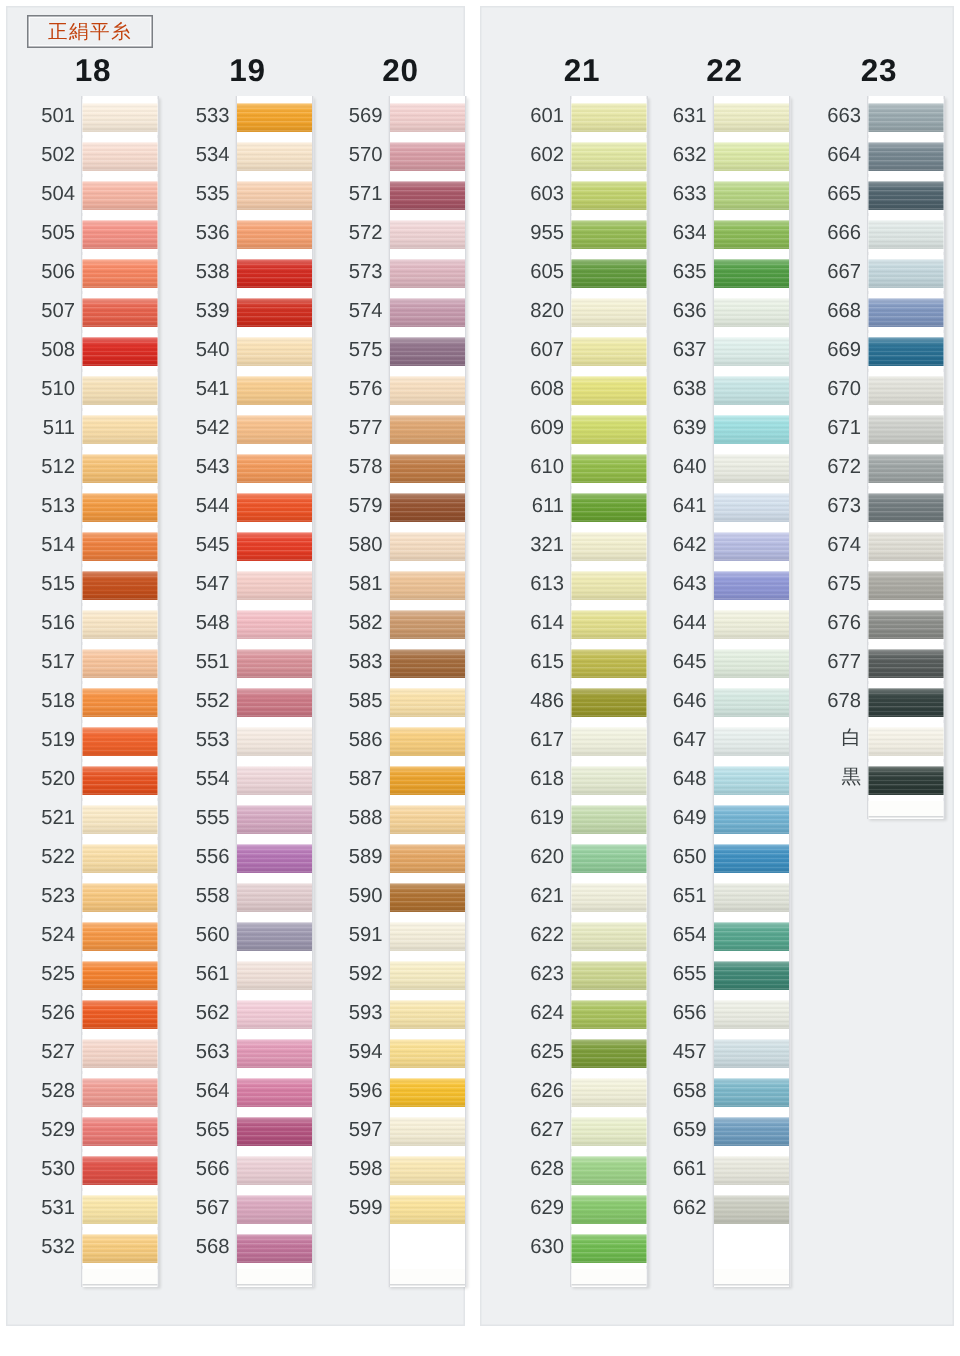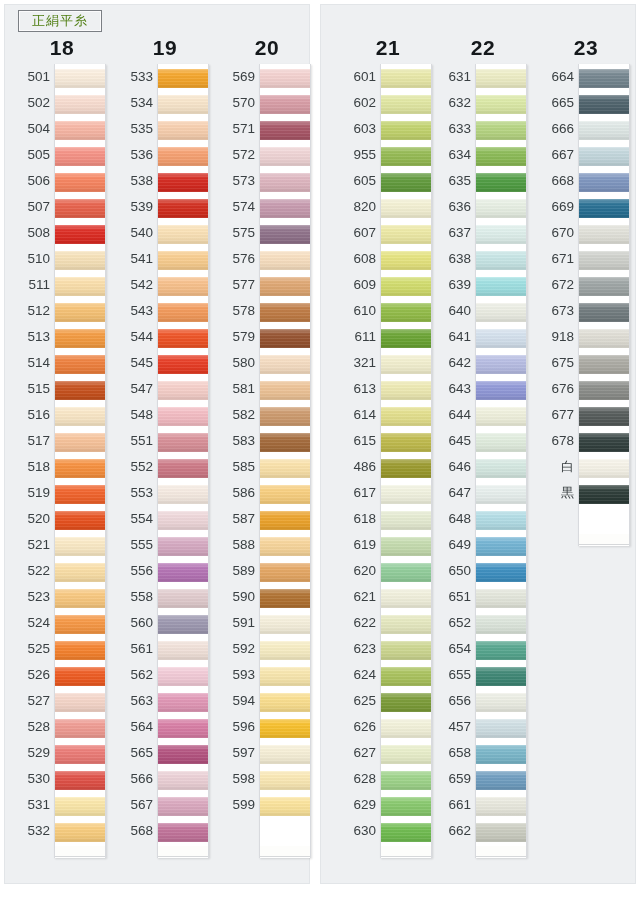--- a/index.html
+++ b/index.html
@@ -37,21 +37,21 @@
     top: 10px;
     width: 84px;
     height: 22px;
     background: #eef0f2;
     border: 1px solid #7b7f84;
     box-shadow: inset 0 0 0 1px #fbfbfc;
     display: flex;
     align-items: center;
     justify-content: center;
     font-size: 13px;
-    color: #4d7c0f;
+    color: #c2410c;
     letter-spacing: 1px;
     font-family: "DejaVu Sans", sans-serif;
     box-sizing: border-box;
   }
 
   
   .column {
     position: absolute;
     top: 36px;
   }
@@ -1164,27 +1164,20 @@
             </div>
           </div>
           <div class="row">
             <div class="row-label">651</div>
             <div class="swatch" style="background: rgb(255, 255, 255);">
               <div class="band" style="background-color: rgb(228, 231, 220);"></div>
               <div class="gloss"></div>
             </div>
           </div>
           <div class="row">
-            <div class="row-label">652</div>
-            <div class="swatch" style="background: rgb(255, 255, 255);">
-              <div class="band" style="background-color: rgb(221, 230, 220);"></div>
-              <div class="gloss"></div>
-            </div>
-          </div>
-          <div class="row">
             <div class="row-label">654</div>
             <div class="swatch" style="background: rgb(255, 255, 255);">
               <div class="band" style="background-color: rgb(85, 166, 142);"></div>
               <div class="gloss"></div>
             </div>
           </div>
           <div class="row">
             <div class="row-label">655</div>
             <div class="swatch" style="background: rgb(255, 255, 255);">
               <div class="band" style="background-color: rgb(61, 134, 116);"></div>
@@ -1234,20 +1227,27 @@
             </div>
           </div>
         </div>
         <div class="strip-tail" style="top: 810px;"></div>
       </div>
       <div class="column" style="left: 540px; width: 92px;">
         <div class="col-head">23</div>
         <div class="strip" style="height: 482px;"></div>
         <div class="rows">
           <div class="row">
+            <div class="row-label">663</div>
+            <div class="swatch" style="background: rgb(255, 255, 255);">
+              <div class="band" style="background-color: rgb(154, 170, 176);"></div>
+              <div class="gloss"></div>
+            </div>
+          </div>
+          <div class="row">
             <div class="row-label">664</div>
             <div class="swatch" style="background: rgb(255, 255, 255);">
               <div class="band" style="background-color: rgb(116, 133, 143);"></div>
               <div class="gloss"></div>
             </div>
           </div>
           <div class="row">
             <div class="row-label">665</div>
             <div class="swatch" style="background: rgb(255, 255, 255);">
               <div class="band" style="background-color: rgb(78, 98, 108);"></div>
@@ -1304,21 +1304,21 @@
             </div>
           </div>
           <div class="row">
             <div class="row-label">673</div>
             <div class="swatch" style="background: rgb(255, 255, 255);">
               <div class="band" style="background-color: rgb(113, 123, 126);"></div>
               <div class="gloss"></div>
             </div>
           </div>
           <div class="row">
-            <div class="row-label">918</div>
+            <div class="row-label">674</div>
             <div class="swatch" style="background: rgb(255, 255, 255);">
               <div class="band" style="background-color: rgb(224, 222, 213);"></div>
               <div class="gloss"></div>
             </div>
           </div>
           <div class="row">
             <div class="row-label">675</div>
             <div class="swatch" style="background: rgb(255, 255, 255);">
               <div class="band" style="background-color: rgb(172, 171, 164);"></div>
               <div class="gloss"></div>

